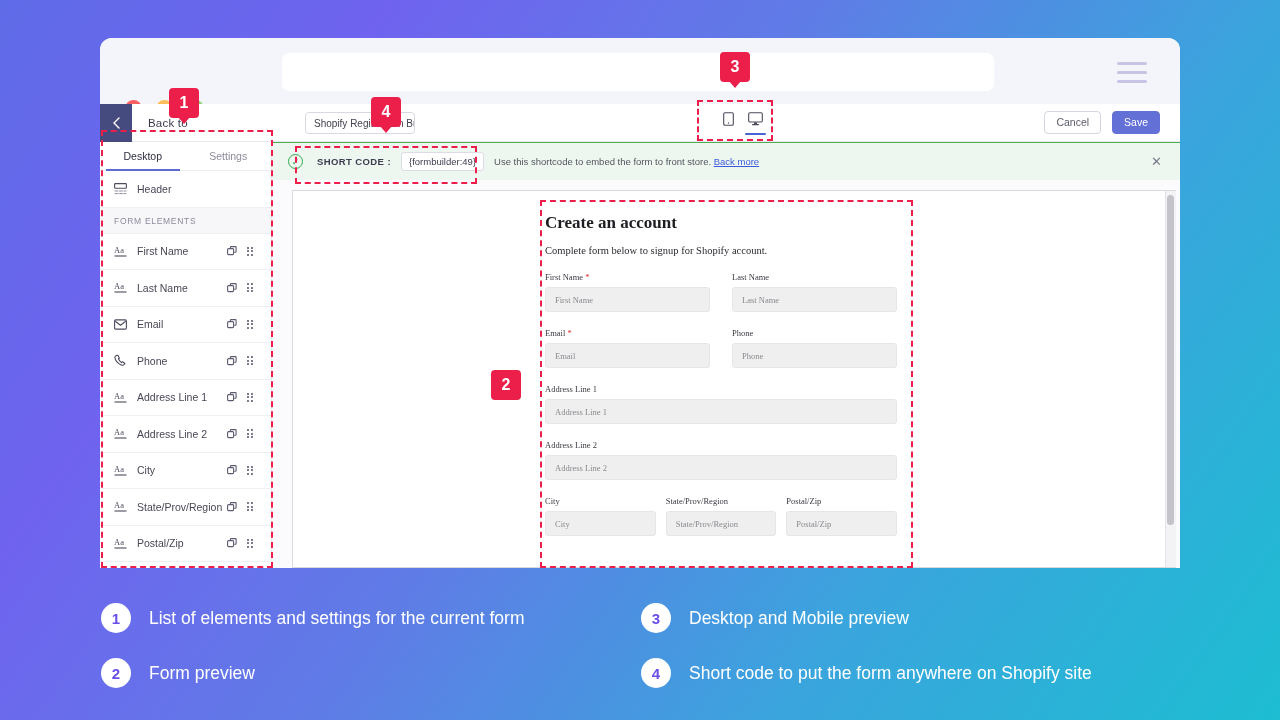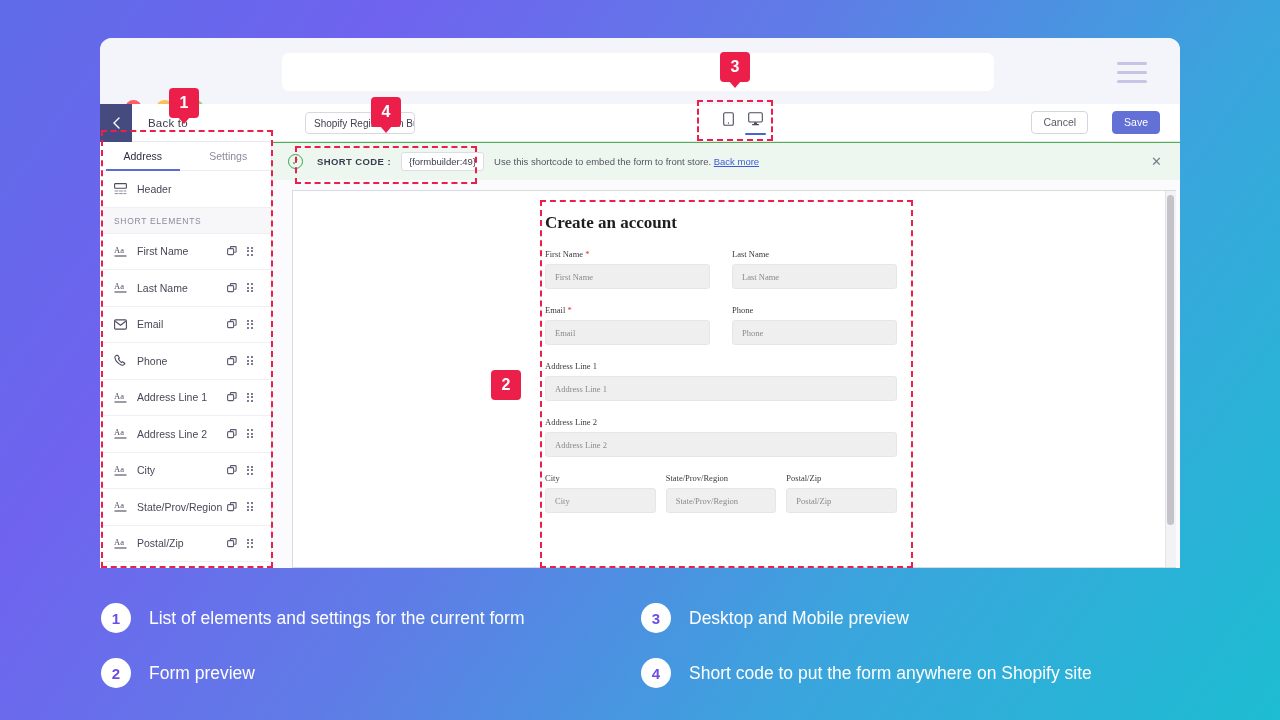--- a/index.html
+++ b/index.html
@@ -59,21 +59,21 @@
     position: absolute; left: 608px; top: 2px; width: 70px; height: 36px;
     display: flex; align-items: flex-start; justify-content: center; gap: 14px; padding-top: 6px;
   }
   .dev-ico { position: relative; cursor: pointer; }
   .dev-ico svg { display: block; }
   .dev-ico.active::after {
     content: ""; position: absolute; left: -3px; right: -3px; bottom: -9px;
     height: 2.5px; background: #4a62d8; border-radius: 2px;
   }
 
-  .appbar-actions { position: absolute; right: 20px; top: 7px; display: flex; gap: 24px; }
+  .appbar-actions { position: absolute; right: 20px; top: 7px; display: flex; gap: 11px; }
   .btn { font-size: 10.5px; border-radius: 4px; padding: 5px 11px; cursor: pointer; line-height: 1; }
   .btn-cancel { background: #fff; border: 1px solid #d5d5df; color: #5a5a6b; }
   .btn-save { background: #6370d6; border: 1px solid #6370d6; color: #fff; }
 
   
   .sidebar {
     position: absolute; left: 0; top: 38px; width: 172px; bottom: 0;
     background: #fff; border-right: 1px solid #e7e7ee; overflow: hidden;
   }
   .tabs { display: flex; border-bottom: 1px solid #ececf2; height: 29px; }
@@ -222,35 +222,35 @@
       </div>
 
       <div class="appbar-actions">
         <div class="btn btn-cancel">Cancel</div>
         <div class="btn btn-save">Save</div>
       </div>
     </div>
 
     <div class="sidebar">
       <div class="tabs">
-        <div class="tab active">Address</div>
+        <div class="tab active">Desktop</div>
         <div class="tab">Settings</div>
       </div>
 
       <div class="row">
         <span class="ico">
           <svg width="13" height="12" viewBox="0 0 13 12">
               <rect x="0.6" y="0.6" width="11.8" height="4.6" rx="0.8" fill="none" stroke="#4c4c60" stroke-width="1.1"></rect>
               <path d="M1 8h3M5.5 8h3M10 8h2M1 10.6h3M5.5 10.6h3M10 10.6h2" stroke="#8f8fa2" stroke-width="1" stroke-linecap="round"></path>
             </svg>
         </span>
         <span class="label">Header</span>
       </div>
 
-      <div class="section-head">SHORT ELEMENTS</div>
+      <div class="section-head">FORM ELEMENTS</div>
 
       <div class="row">
         <span class="ico">
           <svg width="13" height="13" viewBox="0 0 13 13">
               <text x="0" y="8" font-family="Liberation Serif, serif" font-size="8.5" fill="#4c4c60">Aa</text>
               <path d="M0.5 11h12" stroke="#4c4c60" stroke-width="1.1"></path>
             </svg>
         </span>
         <span class="label">First Name</span>
         <span class="act">
@@ -491,20 +491,21 @@
     </div>
 
     <div class="preview">
       <div class="canvas">
         <div class="scrolltrack">
           <div class="scrollthumb"></div>
         </div>
 
         <div class="formcard">
           <div class="f-title">Create an account</div>
+          <div class="f-sub">Complete form below to signup for Shopify account.</div>
 
           <div class="f-grid2">
             <div class="f-col">
               <div class="f-label"><span>First Name</span> <span class="req">*</span></div>
               <div class="f-input">First Name</div>
             </div>
             <div class="f-col">
               <div class="f-label">Last Name</div>
               <div class="f-input">Last Name</div>
             </div>

